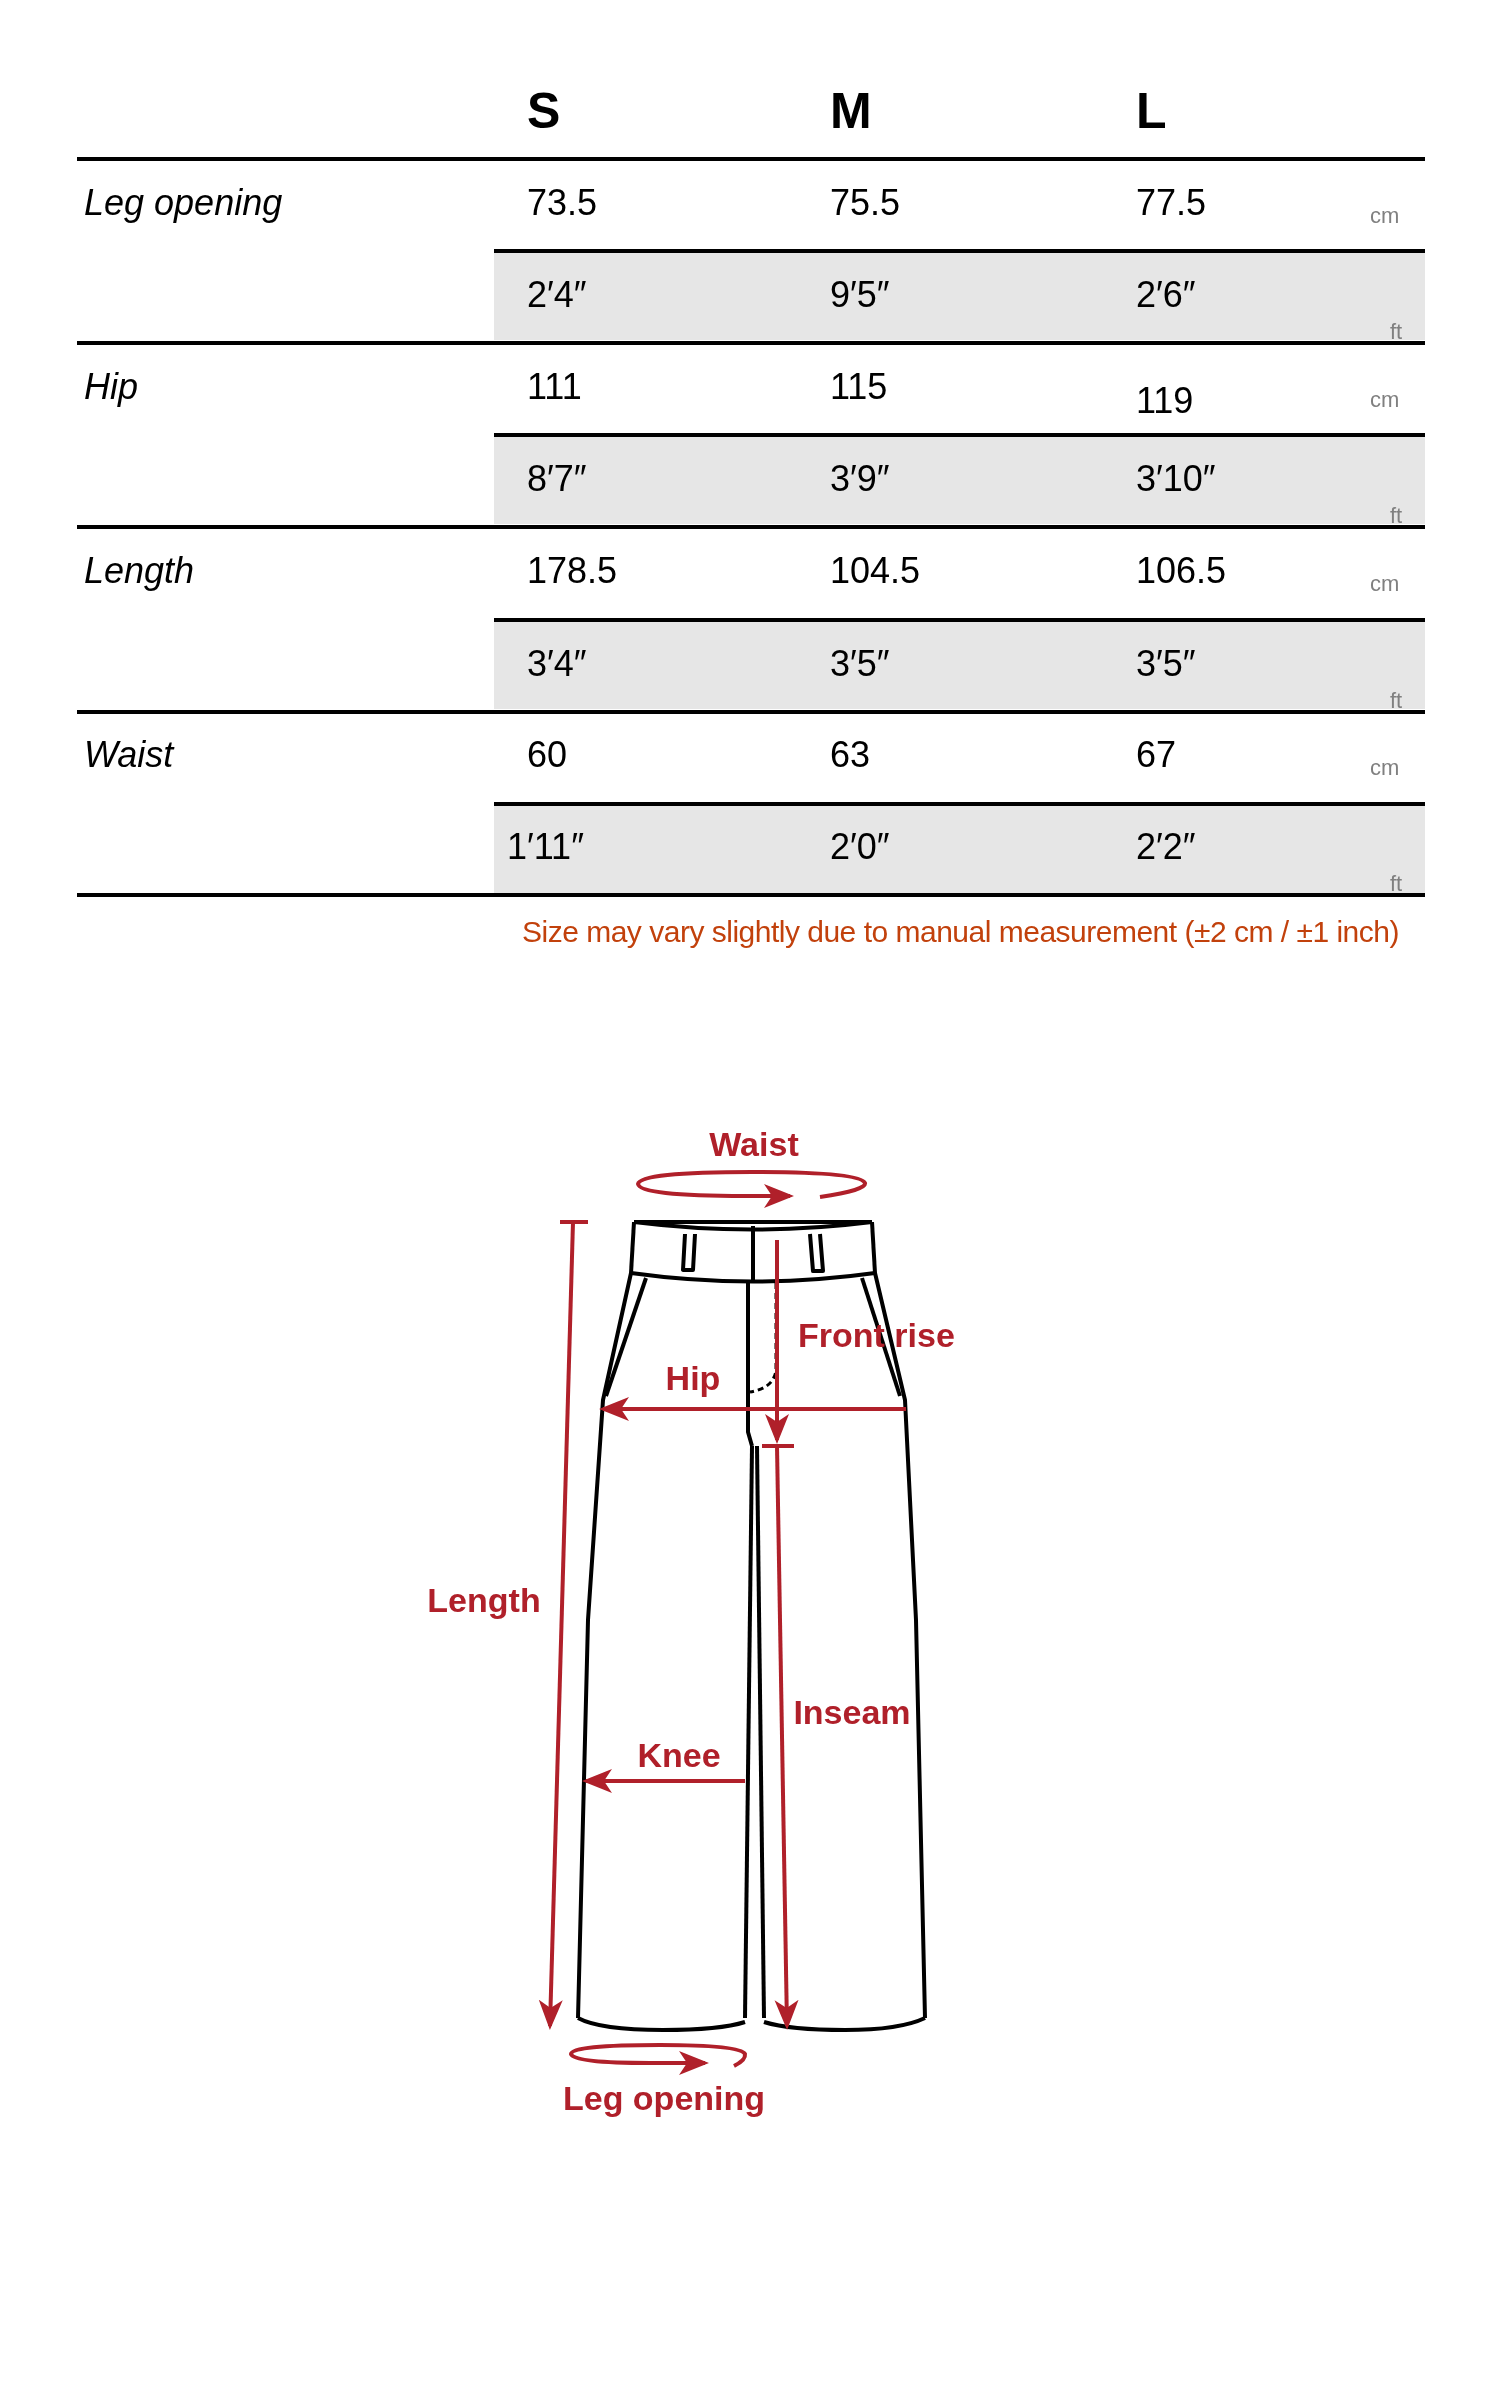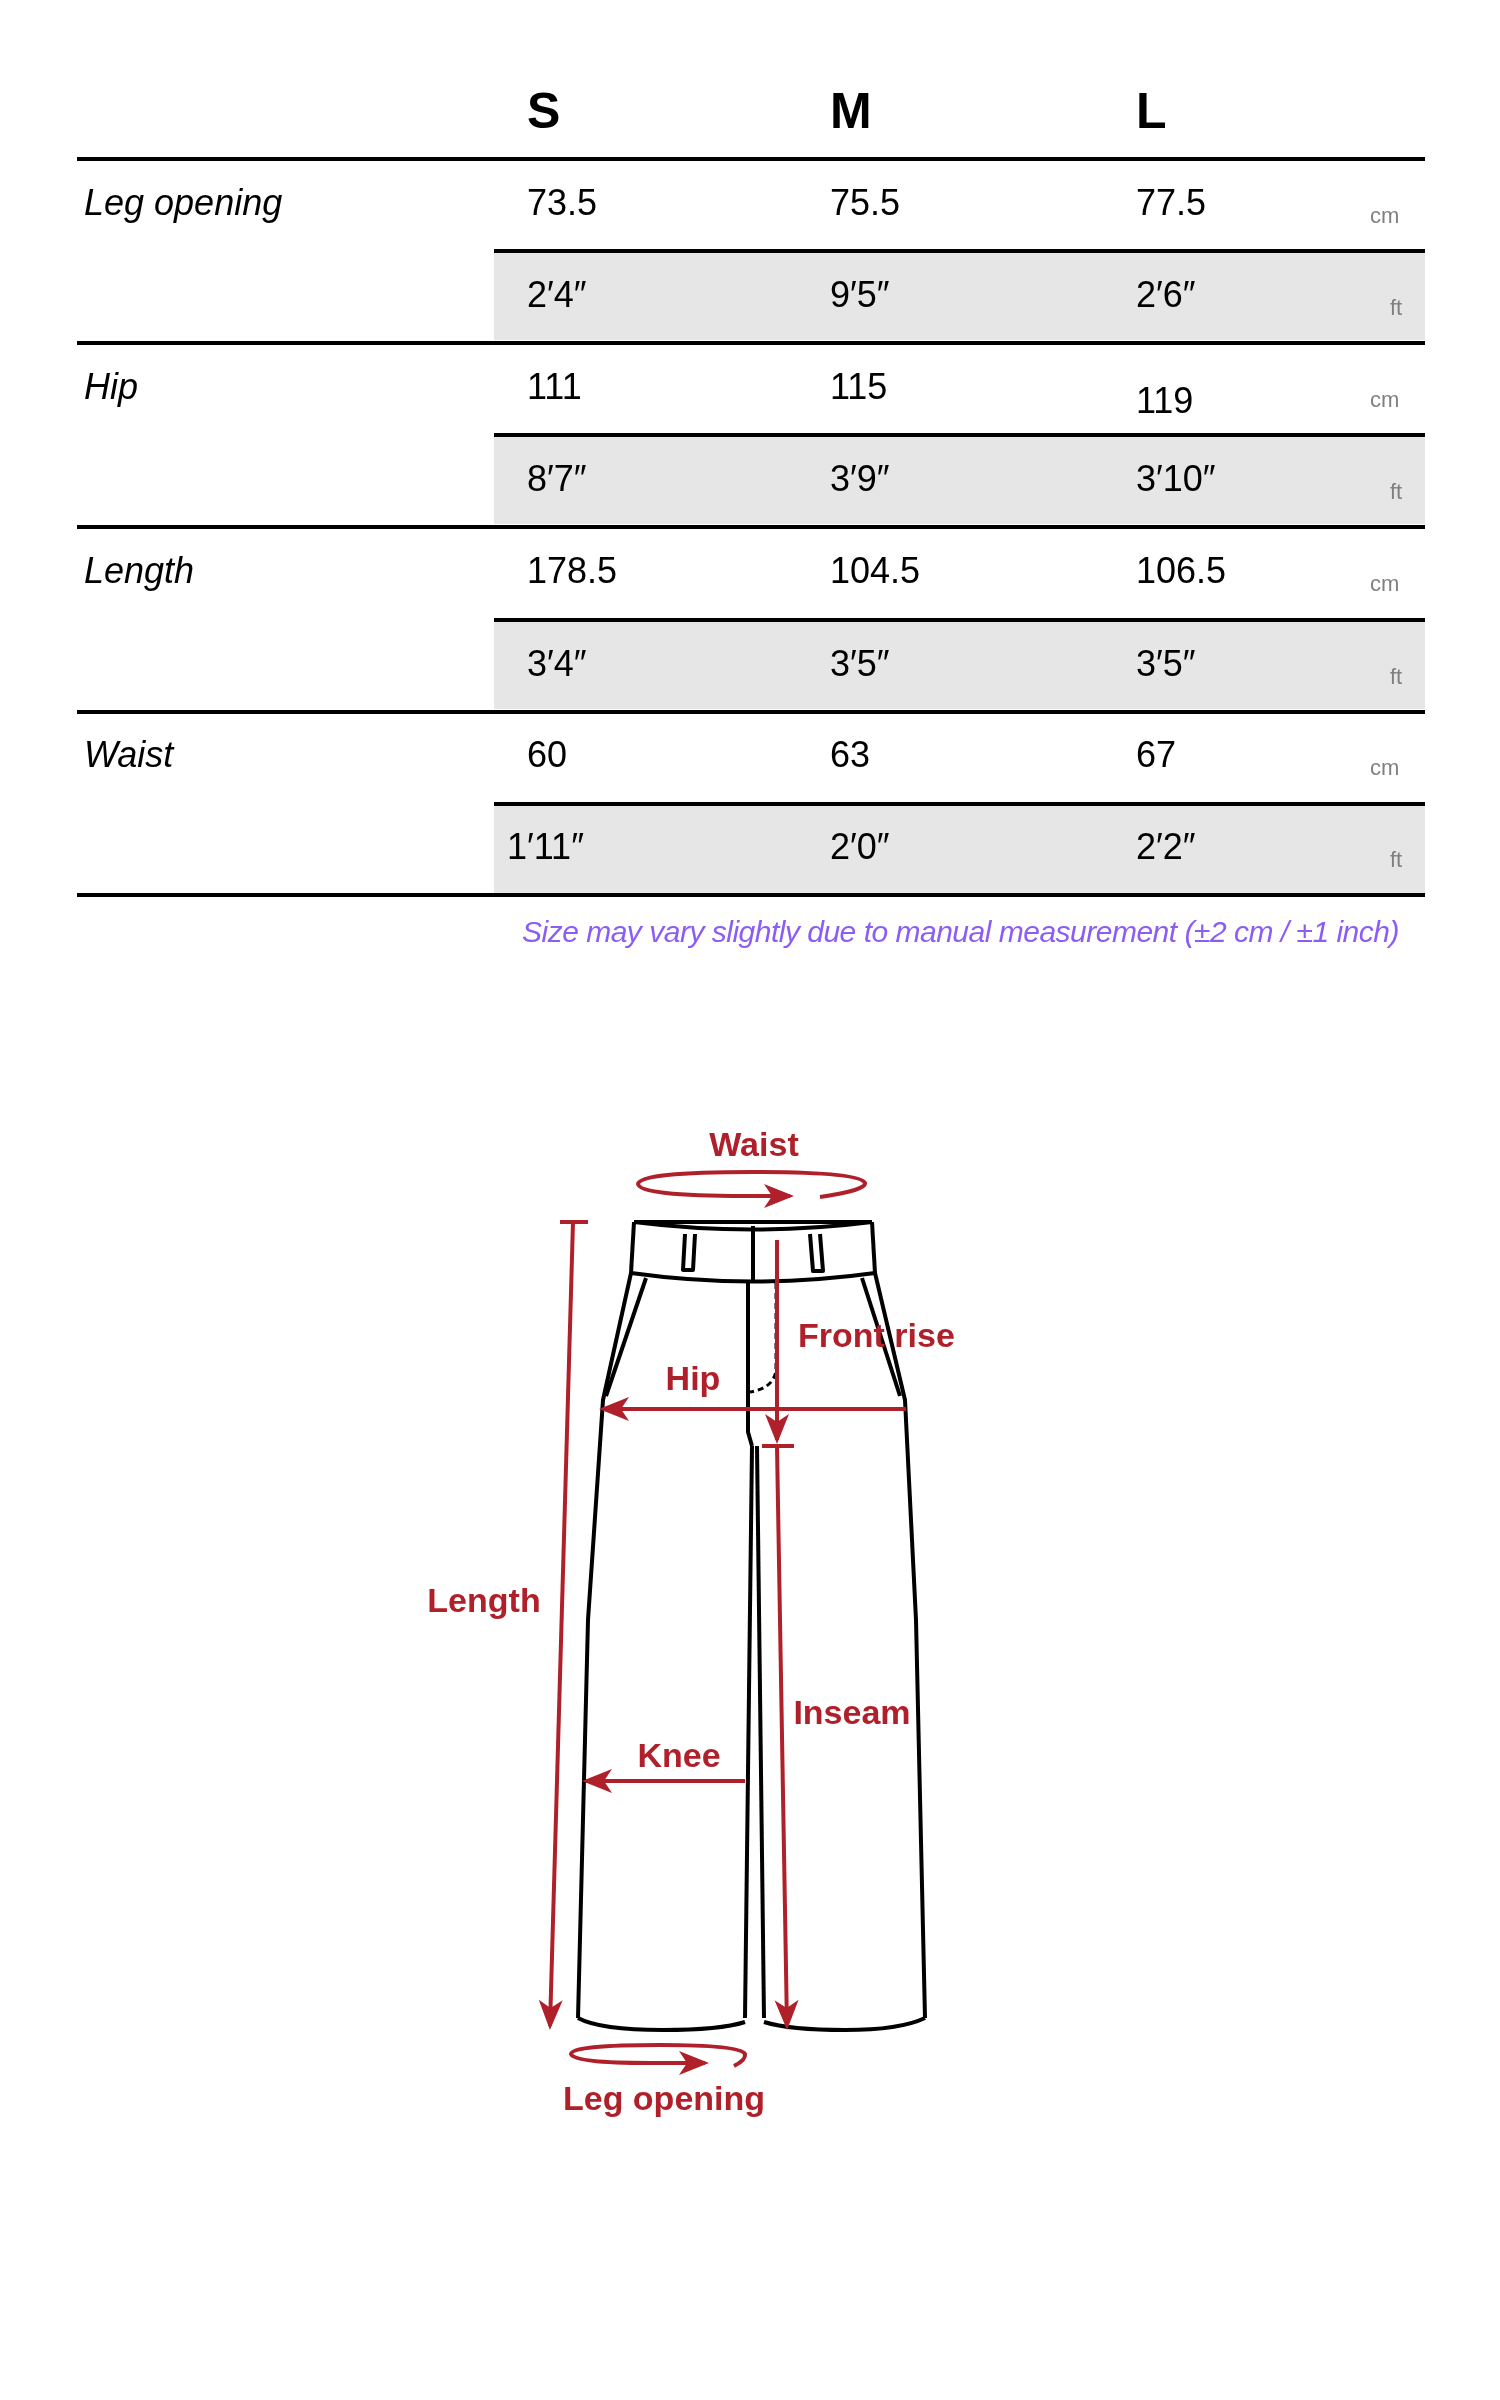--- a/index.html
+++ b/index.html
@@ -3,22 +3,22 @@
 <meta charset="utf-8">
 <style>
   html, body { margin:0; padding:0; background:#ffffff; }
   body { width:1500px; height:2400px; position:relative; overflow:hidden; font-family:"Liberation Sans", sans-serif; color:#000; }
   .hdr { position:absolute; top:82px; font-size:50px; font-weight:bold; }
   .line { position:absolute; height:4px; background:#000; }
   .grey { position:absolute; left:494px; width:931px; height:88px; background:#e6e6e6; }
   .label { position:absolute; left:84px; font-size:36px; font-style:italic; }
   .val { position:absolute; font-size:36px; }
   .unit { position:absolute; left:1370px; font-size:22px; color:#808080; }
-  .unit.ft { left:1390px; }
-  .note { position:absolute; left:522px; top:915px; font-size:30px; font-style:italic; color:#8b5cf6; letter-spacing:-0.5px; }
+  .unit.ft { left:1390px;margin-top:24px; }
+  .note { position:absolute; left:522px; top:915px; font-size:30px; color:#c2410c; letter-spacing:-0.5px; }
   svg.diagram { position:absolute; left:0; top:0; }
   .dlabel { font-family:"Liberation Sans", sans-serif; font-weight:bold; font-size:34px; fill:#b0202a; }
 </style>
 </head>
 <body>
 
 <div class="hdr" style="left:527px">S</div>
 <div class="hdr" style="left:830px">M</div>
 <div class="hdr" style="left:1136px">L</div>
 

